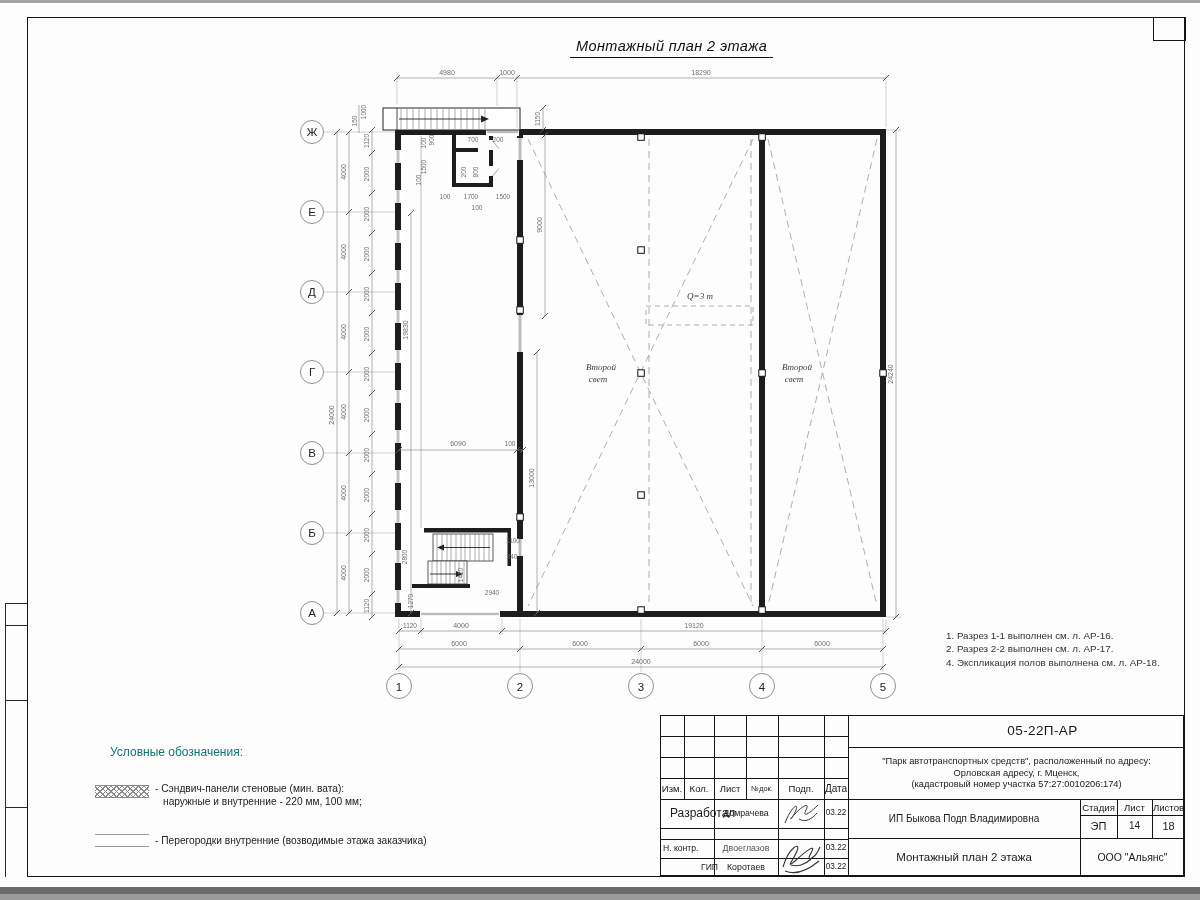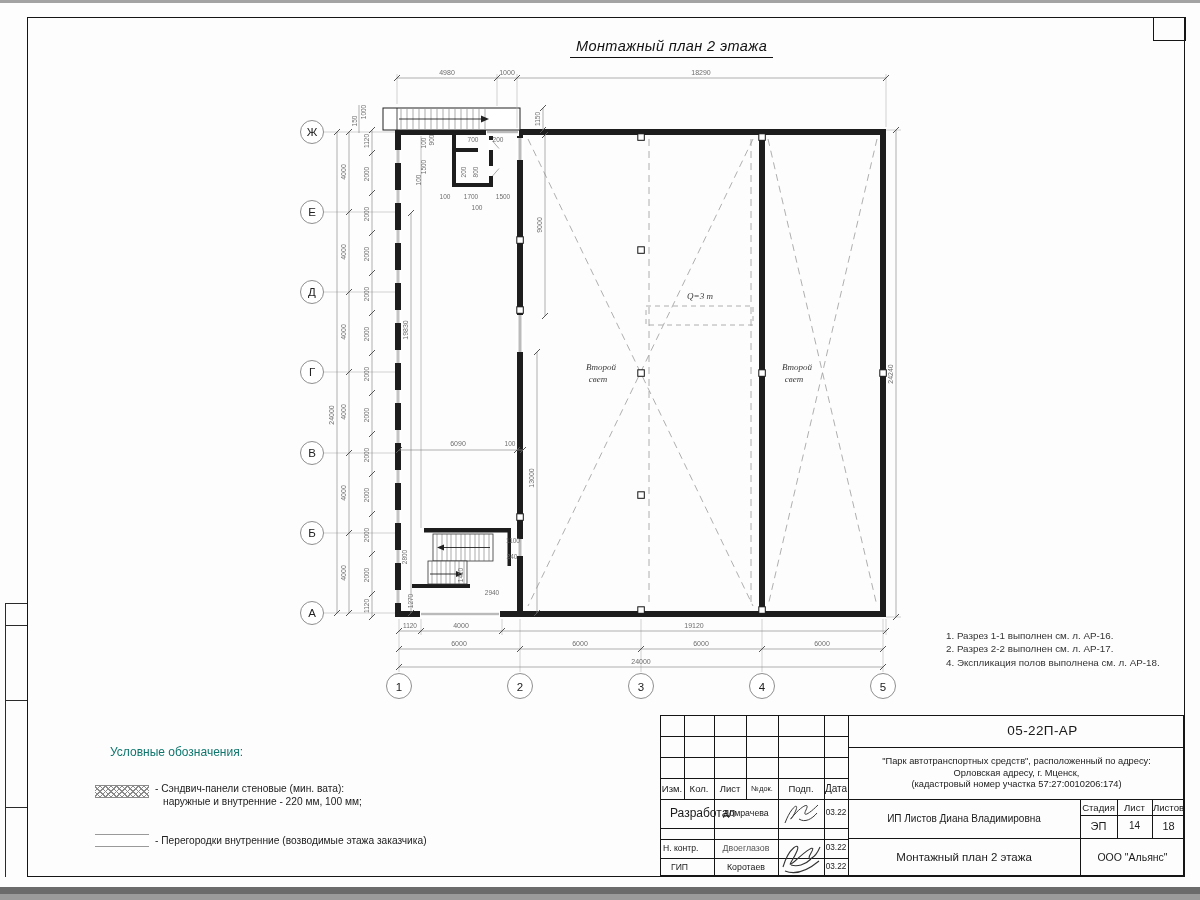--- a/index.html
+++ b/index.html
@@ -345,38 +345,38 @@
 <div class="cell" style="left:746px;top:779px;width:32px;height:20px;font-size:7.3px">№док.</div>
 <div class="cell" style="left:778px;top:779px;width:46px;height:20px;font-size:9.5px">Подп.</div>
 <div class="cell" style="left:824px;top:779px;width:24px;height:20px;font-size:10px">Дата</div>
 
 <div class="cell" style="left:660px;top:799px;width:54px;height:29px;font-size:12px;justify-content:flex-start;padding-left:10px">Разработал</div>
 <div class="cell" style="left:714px;top:799px;width:64px;height:29px;font-size:8.8px">Домрачева</div>
 <div class="cell" style="left:824px;top:799px;width:24px;height:29px;font-size:8.2px">03.22</div>
 <div class="cell" style="left:660px;top:839px;width:54px;height:19px;font-size:8.6px;justify-content:flex-start;padding-left:3px">Н. контр.</div>
 <div class="cell" style="left:714px;top:839px;width:64px;height:19px;font-size:8.8px;color:#555">Двоеглазов</div>
 <div class="cell" style="left:824px;top:839px;width:24px;height:19px;font-size:8.2px">03.22</div>
-<div class="cell" style="left:668px;top:858px;width:54px;height:19px;font-size:8.6px;justify-content:flex-start;padding-left:3px">ГИП</div>
+<div class="cell" style="left:698px;top:858px;width:54px;height:19px;font-size:8.6px;justify-content:flex-start;padding-left:3px">ГИП</div>
 <div class="cell" style="left:714px;top:858px;width:64px;height:19px;font-size:8.8px">Коротаев</div>
 <div class="cell" style="left:824px;top:858px;width:24px;height:19px;font-size:8.2px">03.22</div>
 
 <svg class="abs" style="left:779px;top:799px" width="45" height="30">
   <path d="M6 24 C12 8 20 3 17 11 C14 19 8 24 15 16 C24 6 31 3 27 11 C23 19 30 15 39 6 M20 20 C26 24 33 20 38 14" fill="none" stroke="#3a3a3a" stroke-width="1"></path>
 </svg>
 <svg class="abs" style="left:779px;top:837px" width="45" height="39">
   <path d="M4 30 C10 10 22 4 18 14 C14 24 6 32 16 24 C28 13 38 6 32 16 C26 26 36 22 41 10 M6 34 C16 38 28 34 40 24 M12 28 C18 30 26 28 32 22" fill="none" stroke="#333" stroke-width="1.1"></path>
 </svg>
 
 <div class="cell" style="left:848px;top:715px;width:389px;height:32px;font-size:13.5px;letter-spacing:.4px">05-22П-АР</div>
 <div class="cell" style="left:848px;top:747px;width:337px;height:53px;font-size:9.3px;flex-direction:column">
   <div>"Парк автотранспортных средств",  расположенный по адресу:</div>
   <div>Орловская адресу, г. Мценск,</div>
   <div>(кадастровый номер участка 57:27:0010206:174)</div>
 </div>
-<div class="cell" style="left:848px;top:800px;width:232px;height:38px;font-size:10px">ИП Листов Диана Владимировна</div>
+<div class="cell" style="left:848px;top:800px;width:232px;height:38px;font-size:10px">ИП Быкова Подп Владимировна</div>
 <div class="cell" style="left:1080px;top:800px;width:37px;height:15px;font-size:9.6px">Стадия</div>
 <div class="cell" style="left:1117px;top:800px;width:35px;height:15px;font-size:9.6px">Лист</div>
 <div class="cell" style="left:1152px;top:800px;width:33px;height:15px;font-size:9.6px">Листов</div>
 <div class="cell" style="left:1080px;top:815px;width:37px;height:23px;font-size:11px">ЭП</div>
 <div class="cell" style="left:1117px;top:815px;width:35px;height:23px;font-size:10px">14</div>
 <div class="cell" style="left:1152px;top:815px;width:33px;height:23px;font-size:11px">18</div>
 <div class="cell" style="left:848px;top:838px;width:232px;height:39px;font-size:11.5px">Монтажный план 2 этажа</div>
 <div class="cell" style="left:1080px;top:838px;width:105px;height:39px;font-size:10.5px">ООО "Альянс"</div>
 
 </body></html>

